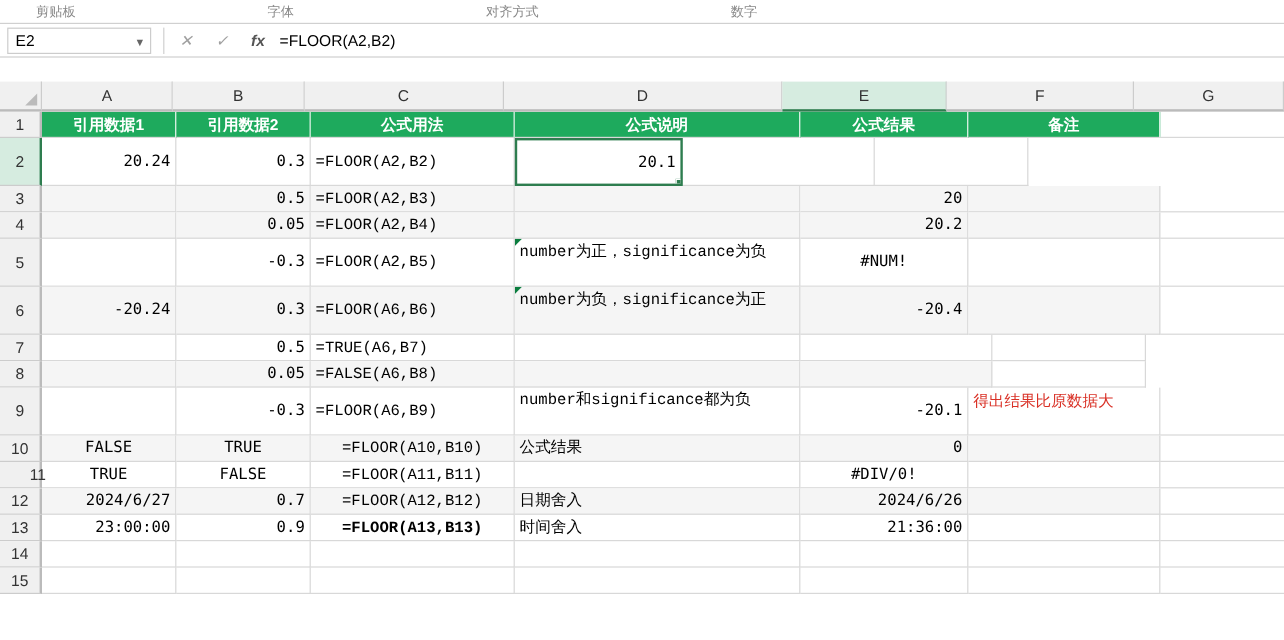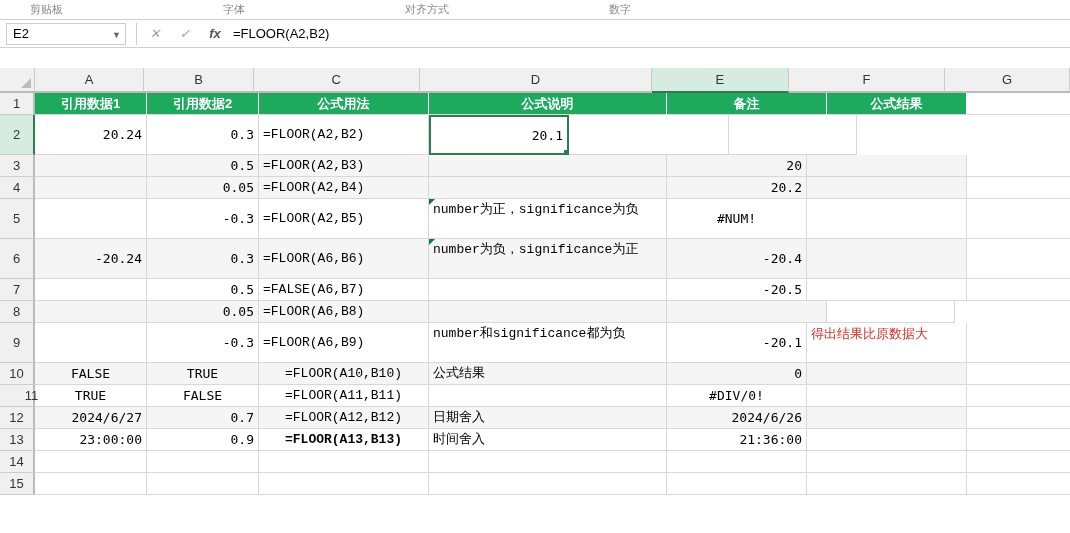--- a/index.html
+++ b/index.html
@@ -106,22 +106,22 @@
         <div class="row-header" style="height: 22px;">13</div>
         <div class="row-header" style="height: 22px;">14</div>
         <div class="row-header" style="height: 22px;">15</div>
       </div>
     <div class="cells" id="cells">
         <div class="row" style="height: 22px;">
           <div class="cell header-cell" style="width: 112px; height: 22px;">引用数据1</div>
           <div class="cell header-cell" style="width: 112px; height: 22px;">引用数据2</div>
           <div class="cell header-cell" style="width: 170px; height: 22px;">公式用法</div>
           <div class="cell header-cell" style="width: 238px; height: 22px;">公式说明</div>
+          <div class="cell header-cell" style="width: 140px; height: 22px;">公式结果</div>
           <div class="cell header-cell" style="width: 160px; height: 22px;">备注</div>
-          <div class="cell header-cell" style="width: 140px; height: 22px;">公式结果</div>
           <div class="cell" style="width: 128px; height: 22px;"></div>
         </div>
         <div class="row" style="height: 40px;">
           <div class="cell right" style="width: 112px; height: 40px;">20.24</div>
           <div class="cell right" style="width: 112px; height: 40px;">0.3</div>
           <div class="cell monospace" style="width: 170px; height: 40px;">=FLOOR(A2,B2)</div>
           <div class="cell right selected" style="width: 140px; height: 40px;">20.1</div>
           <div class="cell" style="width: 160px; height: 40px;"></div>
           <div class="cell" style="width: 128px; height: 40px;"></div>
         </div>
@@ -157,30 +157,29 @@
           <div class="cell shaded right" style="width: 112px; height: 40px;">0.3</div>
           <div class="cell shaded monospace" style="width: 170px; height: 40px;">=FLOOR(A6,B6)</div>
           <div class="cell shaded desc green-tri" style="width: 238px; height: 40px;">number为负，significance为正</div>
           <div class="cell shaded right" style="width: 140px; height: 40px;">-20.4</div>
           <div class="cell shaded" style="width: 160px; height: 40px;"></div>
           <div class="cell" style="width: 128px; height: 40px;"></div>
         </div>
         <div class="row" style="height: 22px;">
           <div class="cell right" style="width: 112px; height: 22px;"></div>
           <div class="cell right" style="width: 112px; height: 22px;">0.5</div>
-          <div class="cell monospace" style="width: 170px; height: 22px;">=FALSE(A6,B7)</div>
+          <div class="cell monospace" style="width: 170px; height: 22px;">=TRUE(A6,B7)</div>
           <div class="cell desc" style="width: 238px; height: 22px;"></div>
-          <div class="cell right" style="width: 140px; height: 22px;">-20.5</div>
           <div class="cell" style="width: 160px; height: 22px;"></div>
           <div class="cell" style="width: 128px; height: 22px;"></div>
         </div>
         <div class="row" style="height: 22px;">
           <div class="cell shaded right" style="width: 112px; height: 22px;"></div>
           <div class="cell shaded right" style="width: 112px; height: 22px;">0.05</div>
-          <div class="cell shaded monospace" style="width: 170px; height: 22px;">=FLOOR(A6,B8)</div>
+          <div class="cell shaded monospace" style="width: 170px; height: 22px;">=FALSE(A6,B8)</div>
           <div class="cell shaded desc" style="width: 238px; height: 22px;"></div>
           <div class="cell shaded" style="width: 160px; height: 22px;"></div>
           <div class="cell" style="width: 128px; height: 22px;"></div>
         </div>
         <div class="row" style="height: 40px;">
           <div class="cell right" style="width: 112px; height: 40px;"></div>
           <div class="cell right" style="width: 112px; height: 40px;">-0.3</div>
           <div class="cell monospace" style="width: 170px; height: 40px;">=FLOOR(A6,B9)</div>
           <div class="cell desc" style="width: 238px; height: 40px;">number和significance都为负</div>
           <div class="cell right" style="width: 140px; height: 40px;">-20.1</div>

